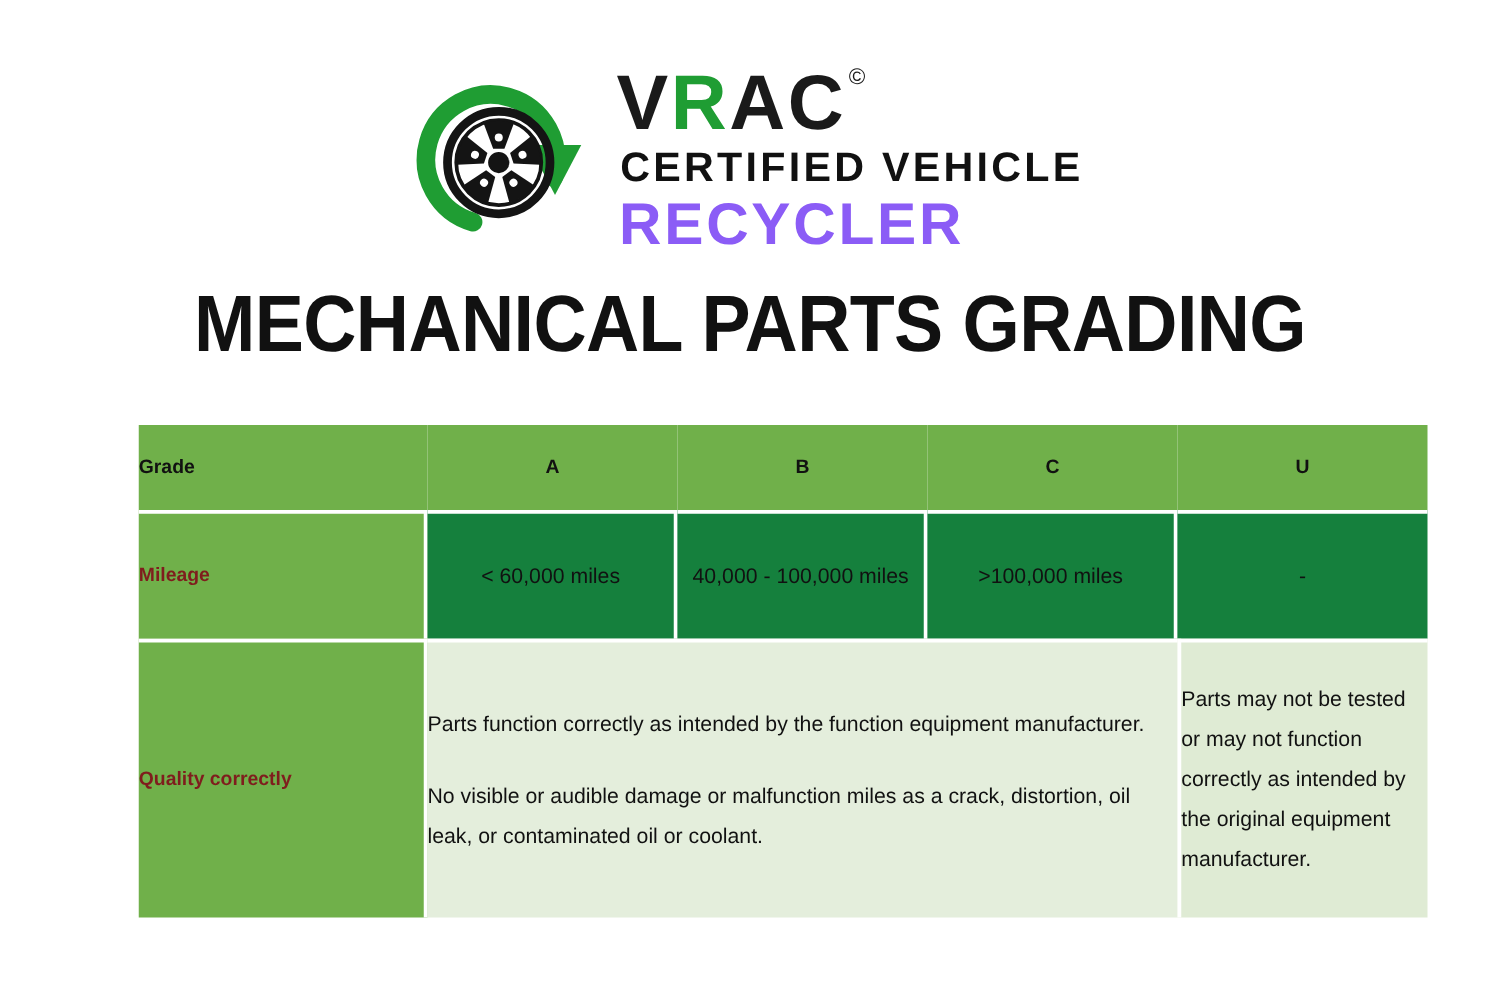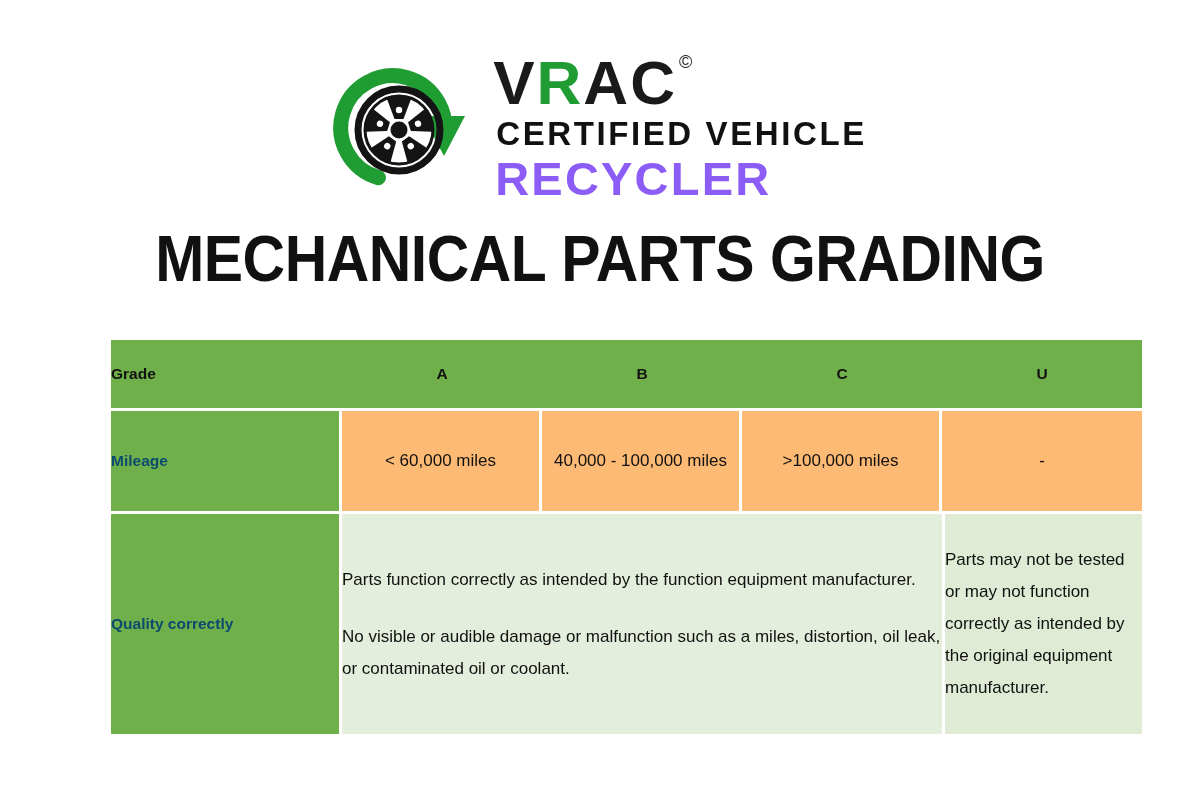--- a/index.html
+++ b/index.html
@@ -126,32 +126,32 @@
     text-align: center;
   }
   .hdr.lbl {
     text-align: left;
     padding-left: 13px;
   }
 
   
   .rowlabel {
     background: #70b04a;
-    color: #0c4a6e;
+    color: #7f1d1d;
     font-weight: bold;
     font-size: 15.5px;
     text-align: left;
     padding-left: 13px;
     border-top: 3px solid #ffffff;
     border-right: 3px solid #ffffff;
   }
 
   
   .mil {
-    background: #fdba74;
+    background: #15803d;
     height: 100px;
     text-align: center;
     font-size: 17px;
     color: #111111;
     line-height: 1.75;
     border-top: 3px solid #ffffff;
     border-right: 3px solid #ffffff;
     padding: 0 10px;
   }
   .mil.last { border-right: none; }
@@ -254,18 +254,18 @@
       <td class="mil">&lt; 60,000 miles</td>
       <td class="mil">40,000 - 100,000 miles</td>
       <td class="mil">&gt;100,000 miles</td>
       <td class="mil dash last">-</td>
     </tr>
 
     <tr>
       <td class="rowlabel">Quality correctly</td>
       <td class="qual" colspan="3">
         <p>Parts function correctly as intended by the function equipment manufacturer.</p>
-        <p>No visible or audible damage or malfunction such as a miles, distortion, oil leak, or contaminated oil or coolant.</p>
+        <p>No visible or audible damage or malfunction miles as a crack, distortion, oil leak, or contaminated oil or coolant.</p>
       </td>
       <td class="qual u">Parts may not be tested or may not function correctly as intended by the original equipment manufacturer.</td>
     </tr>
   </tbody>
 </table>
 
 </body></html>

